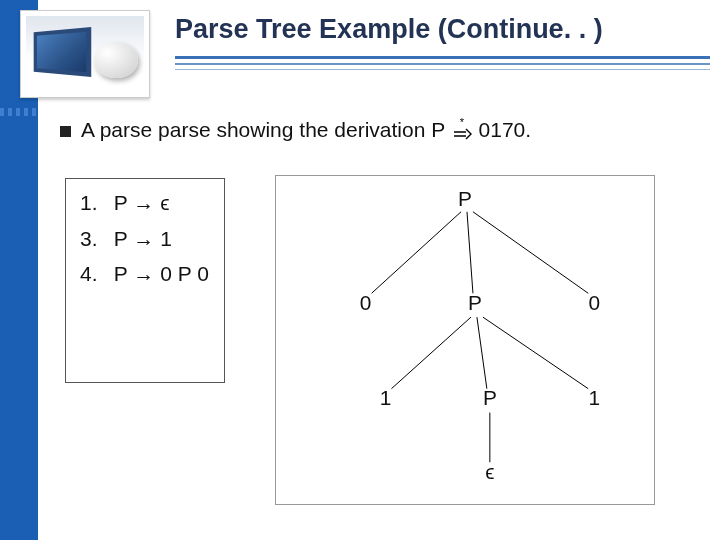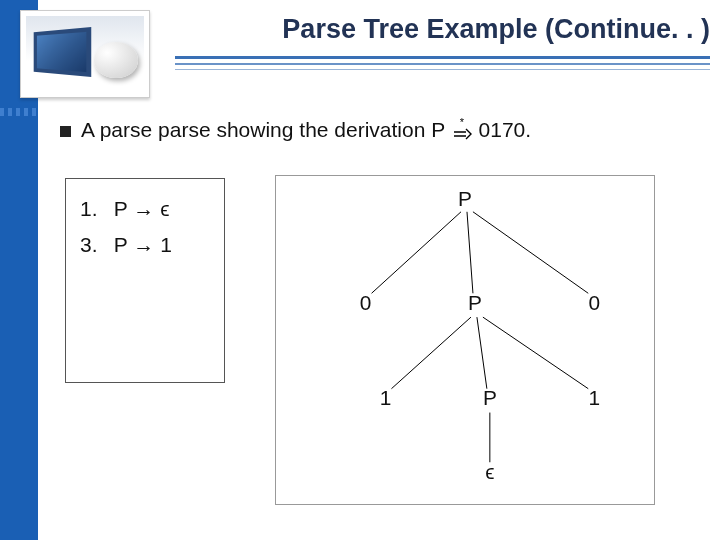--- a/index.html
+++ b/index.html
@@ -82,21 +82,20 @@
   }
   .title-bar {
     position: absolute;
     left: 175px;
     top: 14px;
     right: 10px;
     font-family: "Comic Sans MS", cursive, sans-serif;
     font-size: 27px;
     color: #223355;
     font-weight: bold;
-    text-align: right;
   }
   .hr-group {
     position: absolute;
     left: 175px;
     top: 56px;
     right: 10px;
   }
   .hr1 { border: none; border-top: 3px solid #3a70b5; margin-bottom: 4px; }
   .hr2 { border: none; border-top: 2px solid #6a93c8; margin-bottom: 4px; }
   .hr3 { border: none; border-top: 1px solid #9ab5d8; }
@@ -128,21 +127,21 @@
     width: 22px; height: 22px;
     vertical-align: -3px;
   }
   .grammar-box {
     position: absolute;
     left: 65px;
     top: 178px;
     width: 160px;
     height: 205px;
     border: 1px solid #555;
-    padding: 12px 14px;
+    padding: 6px 14px;
     font-size: 21px;
     color: #111;
     line-height: 1.7;
   }
   .grammar-box .row { white-space: nowrap; }
   .num { display: inline-block; width: 28px; }
   .arrow { font-family: sans-serif; }
   .tree-box {
     position: absolute;
     left: 275px;
@@ -194,20 +193,26 @@
     <span>P</span>
     <span class="arrow"> →</span>
     <span>ϵ</span>
   </div>
   <div class="row">
     <span class="num">3.</span>
     <span>P</span>
     <span class="arrow"> →</span>
     <span>1</span>
   </div>
+  <div class="row">
+    <span class="num">4.</span>
+    <span>P</span>
+    <span class="arrow"> →</span>
+    <span>0 P 0</span>
+  </div>
 </div>
 
 <div class="tree-box">
   <svg viewBox="0 0 380 330">
 
     <text x="190" y="30" text-anchor="middle">P</text>
 
     <text x="90" y="135" text-anchor="middle">0</text>
     <text x="200" y="135" text-anchor="middle">P</text>
     <text x="320" y="135" text-anchor="middle">0</text>

